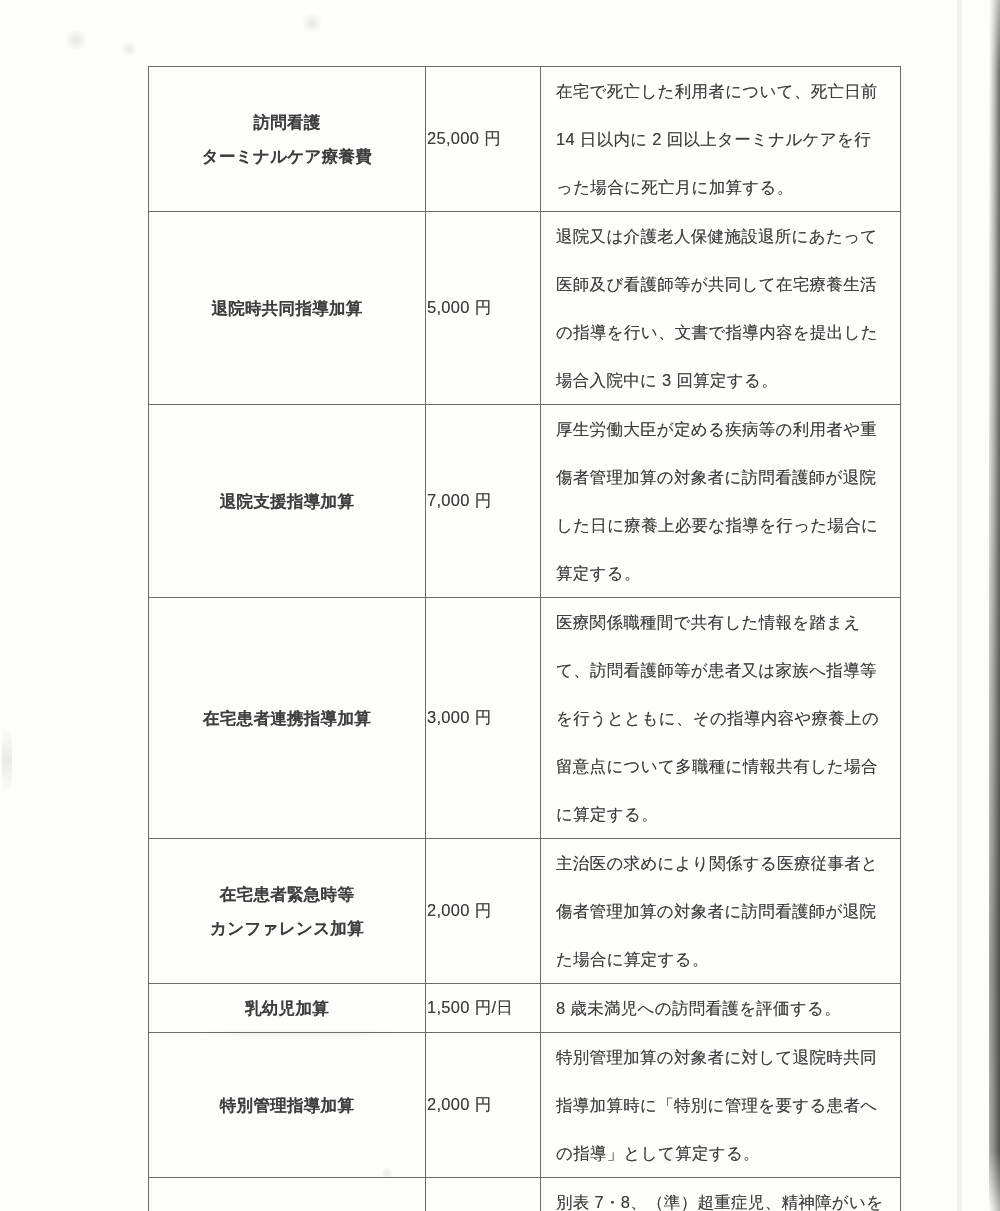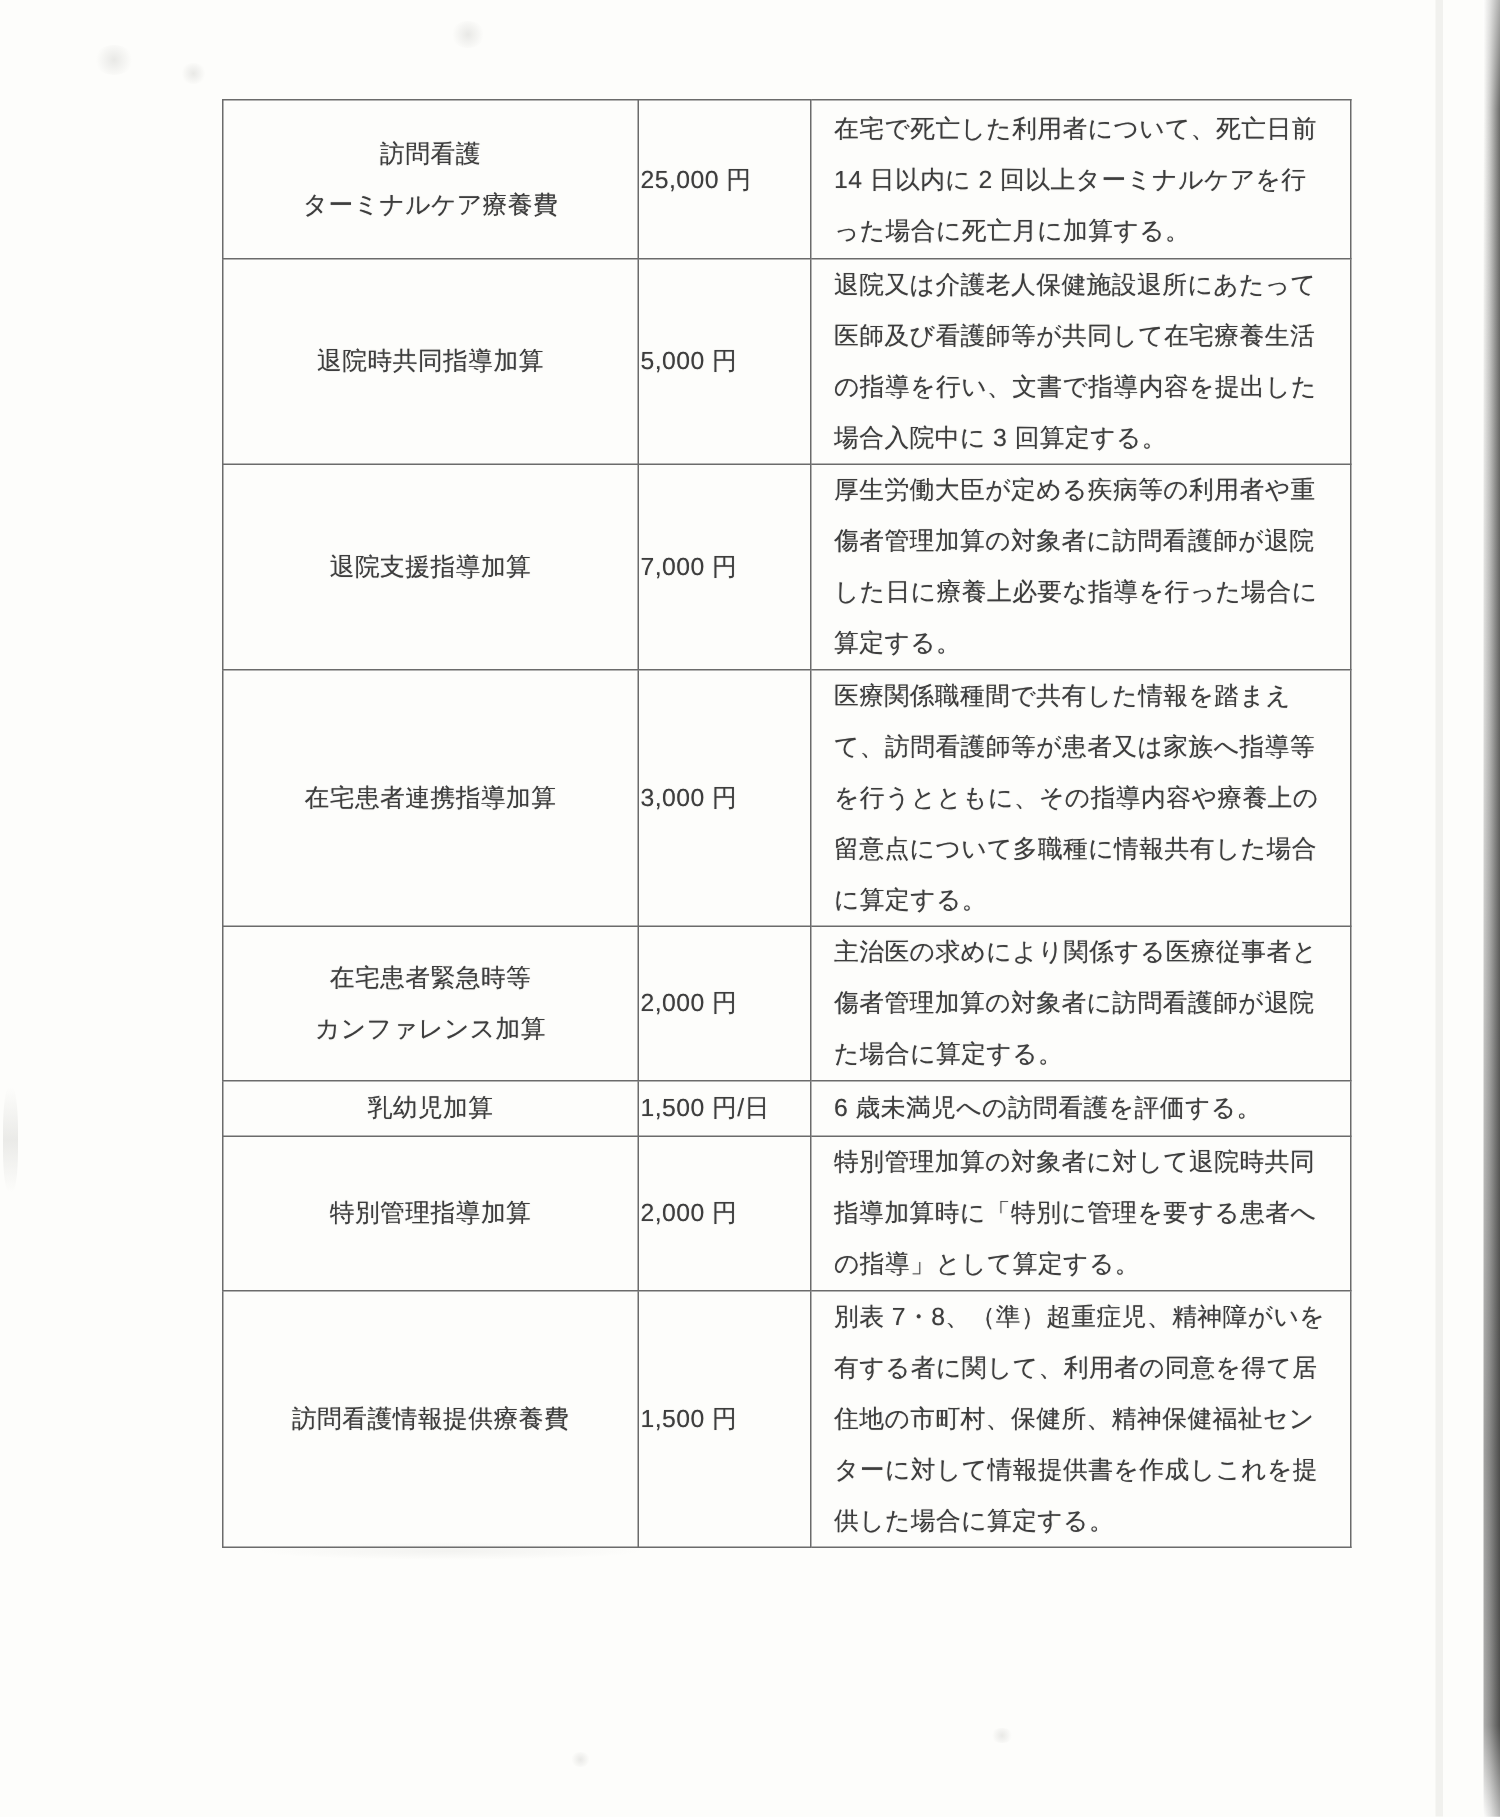--- a/index.html
+++ b/index.html
@@ -15,23 +15,23 @@
     border-collapse:collapse;table-layout:fixed;
     font-size:16.5px;letter-spacing:.3px;
     text-shadow:0 0 .6px rgba(70,70,70,.55);
   }
   .doc-table td{
     border:1px solid #6b6b6b;
     vertical-align:middle;
     overflow:hidden;
   }
   col.c1{width:277px;} col.c2{width:115px;} col.c3{width:360px;}
-  td.name{text-align:center;line-height:34px;white-space:pre-line;}
+  td.name{text-align:center;line-height:34px;white-space:pre-line;font-weight:bold;}
   td.amount{padding-right:7px;white-space:nowrap;}
-  td.desc{padding:0 5px 0 15px;line-height:34px;white-space:pre-line;}
+  td.desc{padding:0 5px 0 15px;line-height:48px;white-space:pre-line;}
   tr.r1{height:106px;} tr.r2{height:136px;} tr.r3{height:135px;}
   tr.r4{height:169px;} tr.r5{height:101px;} tr.r6{height:33px;}
   tr.r7{height:102px;} tr.r8{height:167px;}
 
   
   .scan-edge{
     position:absolute;top:0;right:0;width:11px;height:1211px;
     background:linear-gradient(90deg,rgba(150,150,148,0) 0%,rgba(140,140,138,.45) 40%,rgba(90,90,88,.9) 100%);
   }
   .scan-edge-shade{
@@ -100,21 +100,21 @@
       <td class="name">在宅患者緊急時等
 カンファレンス加算</td>
       <td class="amount">2,000 円</td>
       <td class="desc">主治医の求めにより関係する医療従事者と
 傷者管理加算の対象者に訪問看護師が退院
 た場合に算定する。</td>
     </tr>
     <tr class="r6">
       <td class="name">乳幼児加算</td>
       <td class="amount">1,500 円/日</td>
-      <td class="desc">6 歳未満児への訪問看護を評価する。</td>
+      <td class="desc">8 歳未満児への訪問看護を評価する。</td>
     </tr>
     <tr class="r7">
       <td class="name">特別管理指導加算</td>
       <td class="amount">2,000 円</td>
       <td class="desc">特別管理加算の対象者に対して退院時共同
 指導加算時に「特別に管理を要する患者へ
 の指導」として算定する。</td>
     </tr>
     <tr class="r8">
       <td class="name">訪問看護情報提供療養費</td>

